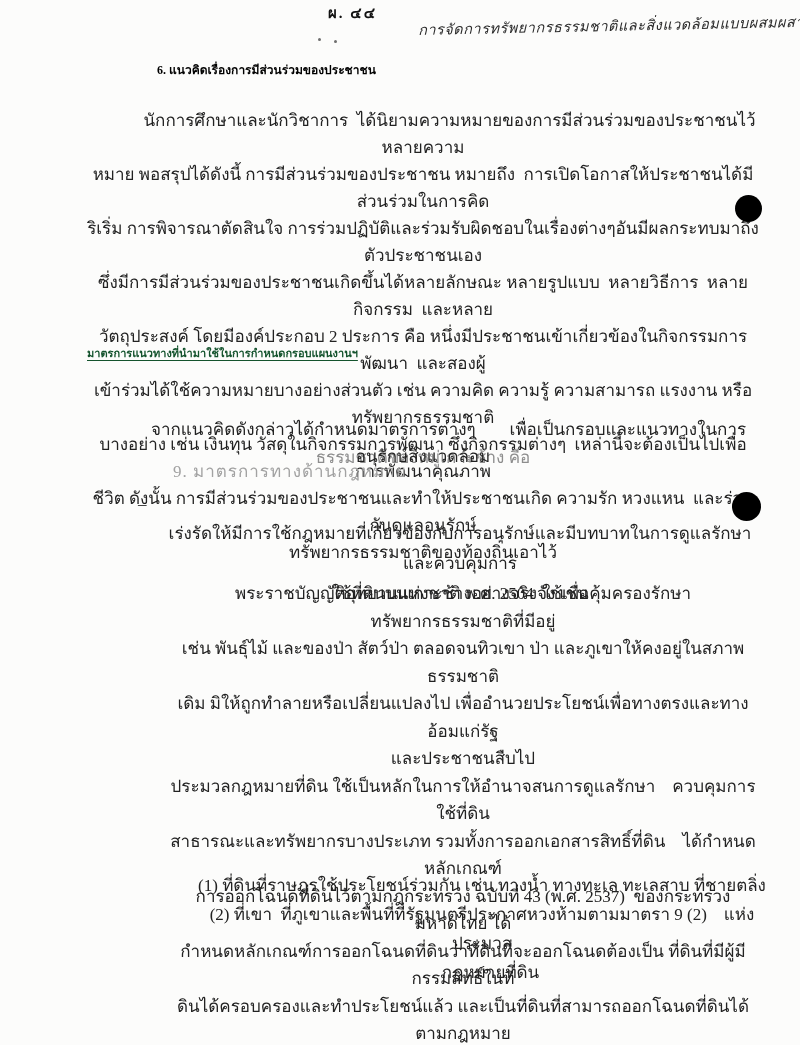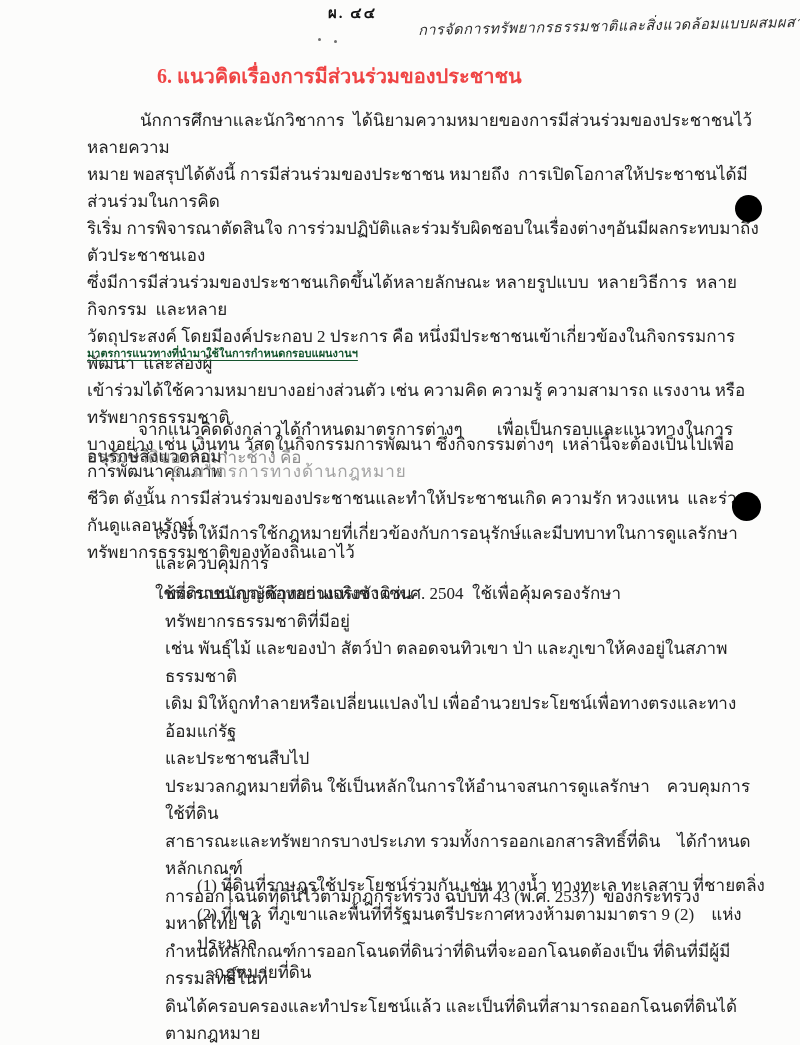--- a/index.html
+++ b/index.html
@@ -5,20 +5,21 @@
   html, body { margin: 0; padding: 0; background: #e9e9e9; }
   .page {
     position: relative;
     width: 800px;
     height: 1045px;
     margin: 0 auto;
     background: #fcfcfb;
     overflow: hidden;
     font-family: "Liberation Serif", "DejaVu Serif", serif;
     color: #1f1f1f;
+    text-align: center;
   }
   .abs { position: absolute; }
   .txt {
     font-size: 17px;
     line-height: 27px;
     white-space: pre-line;
     color: #222;
     margin-top: 25px;
   }
   .header-code {
@@ -28,21 +29,21 @@
   }
   .header-hand {
     left: 418px; top: 14px; width: 378px;
     font-size: 14.5px; font-style: italic; color: #2b2b2b;
     transform: rotate(-1.2deg);
     letter-spacing: 0.5px;
     white-space: nowrap;
   }
   .h6 {
     left: 157px; top: 60px;
-    font-size: 20px; font-weight: bold; color: #ef4444;
+    font-size: 12px; font-weight: bold; color: #000000;
   }
   .para1 {
     left: 87px; top: 82px; width: 672px;
     text-indent: 53px;
   }
   .h-underline {
     left: 87px; top: 344px;
     font-size: 11px; font-weight: bold; color: #14532d;
     text-decoration: underline;
     text-underline-offset: 3px;

